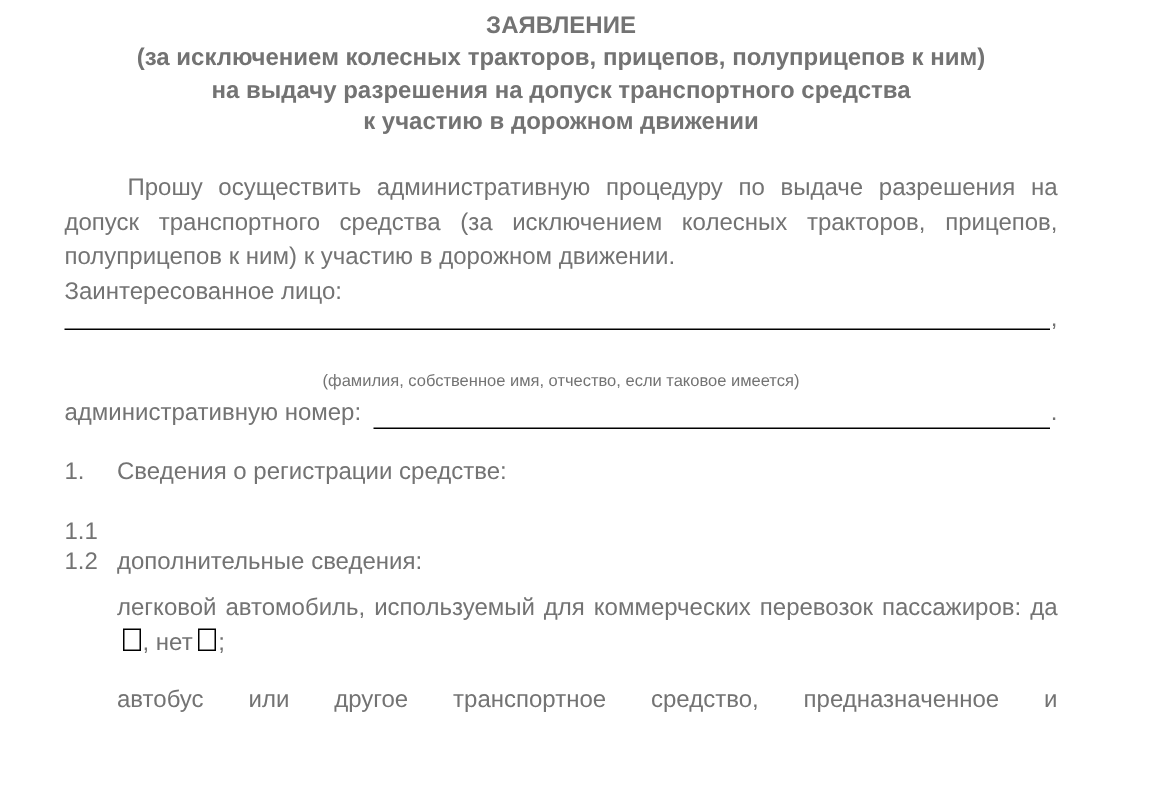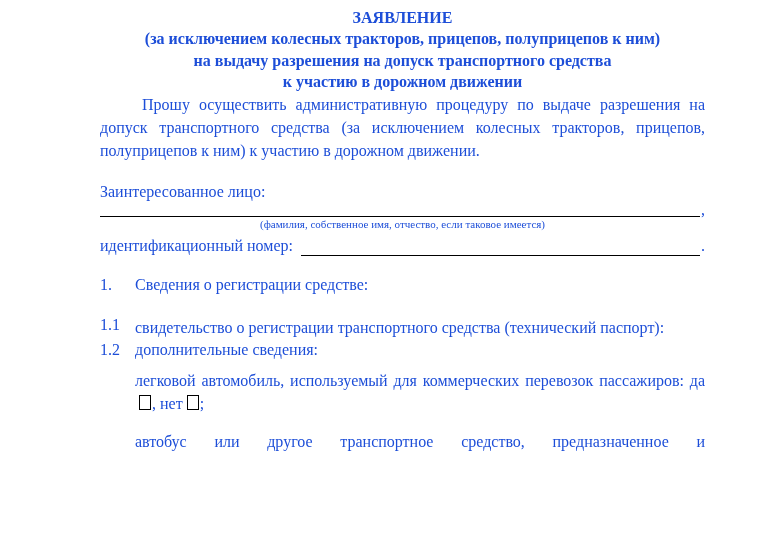--- a/index.html
+++ b/index.html
@@ -1,39 +1,40 @@
 <!DOCTYPE html>
 <html><head>
 <meta charset="utf-8">
 <style>
   html, body { margin: 0; padding: 0; background: #ffffff; }
   .page {
     position: relative;
     width: 780px;
     height: 541px;
     background: #ffffff;
-    color: #1d4ed8;
-    font-family: Liberation Serif, serif;
+    color: #737373;
+    font-family: Liberation Sans, sans-serif;
     font-size: 16px;
     box-sizing: border-box;
-    padding: 7px 75px 0 100px;
+    padding: 7px 75px 0 43px;
     overflow: hidden;
   }
   .title-block { text-align: center; font-weight: bold; line-height: 21.4px; }
   .title-block div { white-space: nowrap; }
   .intro {
+    margin-top: 21px;
     text-align: justify;
     text-indent: 42px;
     line-height: 23.3px;
   }
-  .ip-label { margin-top: 18px; line-height: 21px; }
+  .ip-label { line-height: 21px; }
   .fill-row { display: flex; align-items: flex-end; margin-top: 0; height: 15px; line-height: 15px; }
   .fill { flex: 1 1 auto; border-bottom: 1px solid #000; height: 14px; }
   .suffix { flex: 0 0 auto; padding-left: 1px; }
-  .caption { font-size: 11px; text-align: center; line-height: 15px; }
+  .caption { font-size: 11px; text-align: center; line-height: 15px; margin-top: 27px; }
   .id-row { display: flex; align-items: flex-end; margin-top: 3px; line-height: 21px; }
   .id-row .fill { margin-left: 8px; height: 18px; }
   .num-row { display: flex; }
   .num { flex: 0 0 35px; }
   .num-body { flex: 1 1 auto; text-align: justify; line-height: 23.3px; }
   .sec1 { margin-top: 18px; line-height: 21px; }
   .item11 { margin-top: 21px; justify-content: flex-end; }
   .seria-row { display: flex; align-items: flex-end; height: 20px; line-height: 20px; }
   .seria-row .lbl { flex: 0 0 auto; }
   .fill-seria { flex: 0 0 105px; border-bottom: 1px solid #000; height: 15px; margin-left: 6px; }
@@ -70,34 +71,33 @@
   <div class="ip-label">Заинтересованное лицо:</div>
 
   <div class="fill-row">
     <span class="fill"></span>
     <span class="suffix">,</span>
   </div>
 
   <div class="caption">(фамилия, собственное имя, отчество, если таковое имеется)</div>
 
   <div class="id-row">
-    <span>идентификационный номер:</span>
+    <span>административную номер:</span>
     <span class="fill"></span>
     <span class="suffix">.</span>
   </div>
 
   <div class="num-row sec1">
     <span class="num">1.</span>
     <span>Сведения о регистрации средстве:</span>
   </div>
 
   <div class="num-row item11">
     <span class="num">1.1</span>
     <span class="num-body">
-      <span>свидетельство о регистрации транспортного средства (технический паспорт):</span>
     </span>
   </div>
 
   <div class="num-row item12">
     <span class="num">1.2</span>
     <span>дополнительные сведения:</span>
   </div>
 
   <div class="num-row passenger">
     <span class="num"></span>

